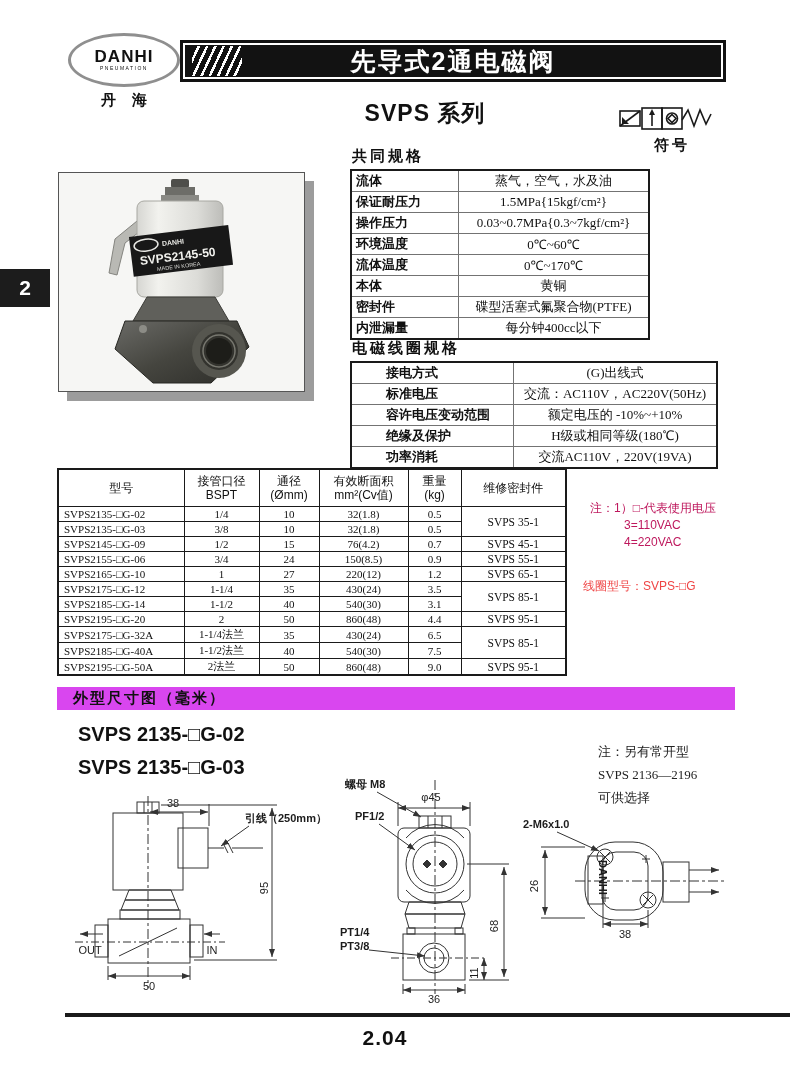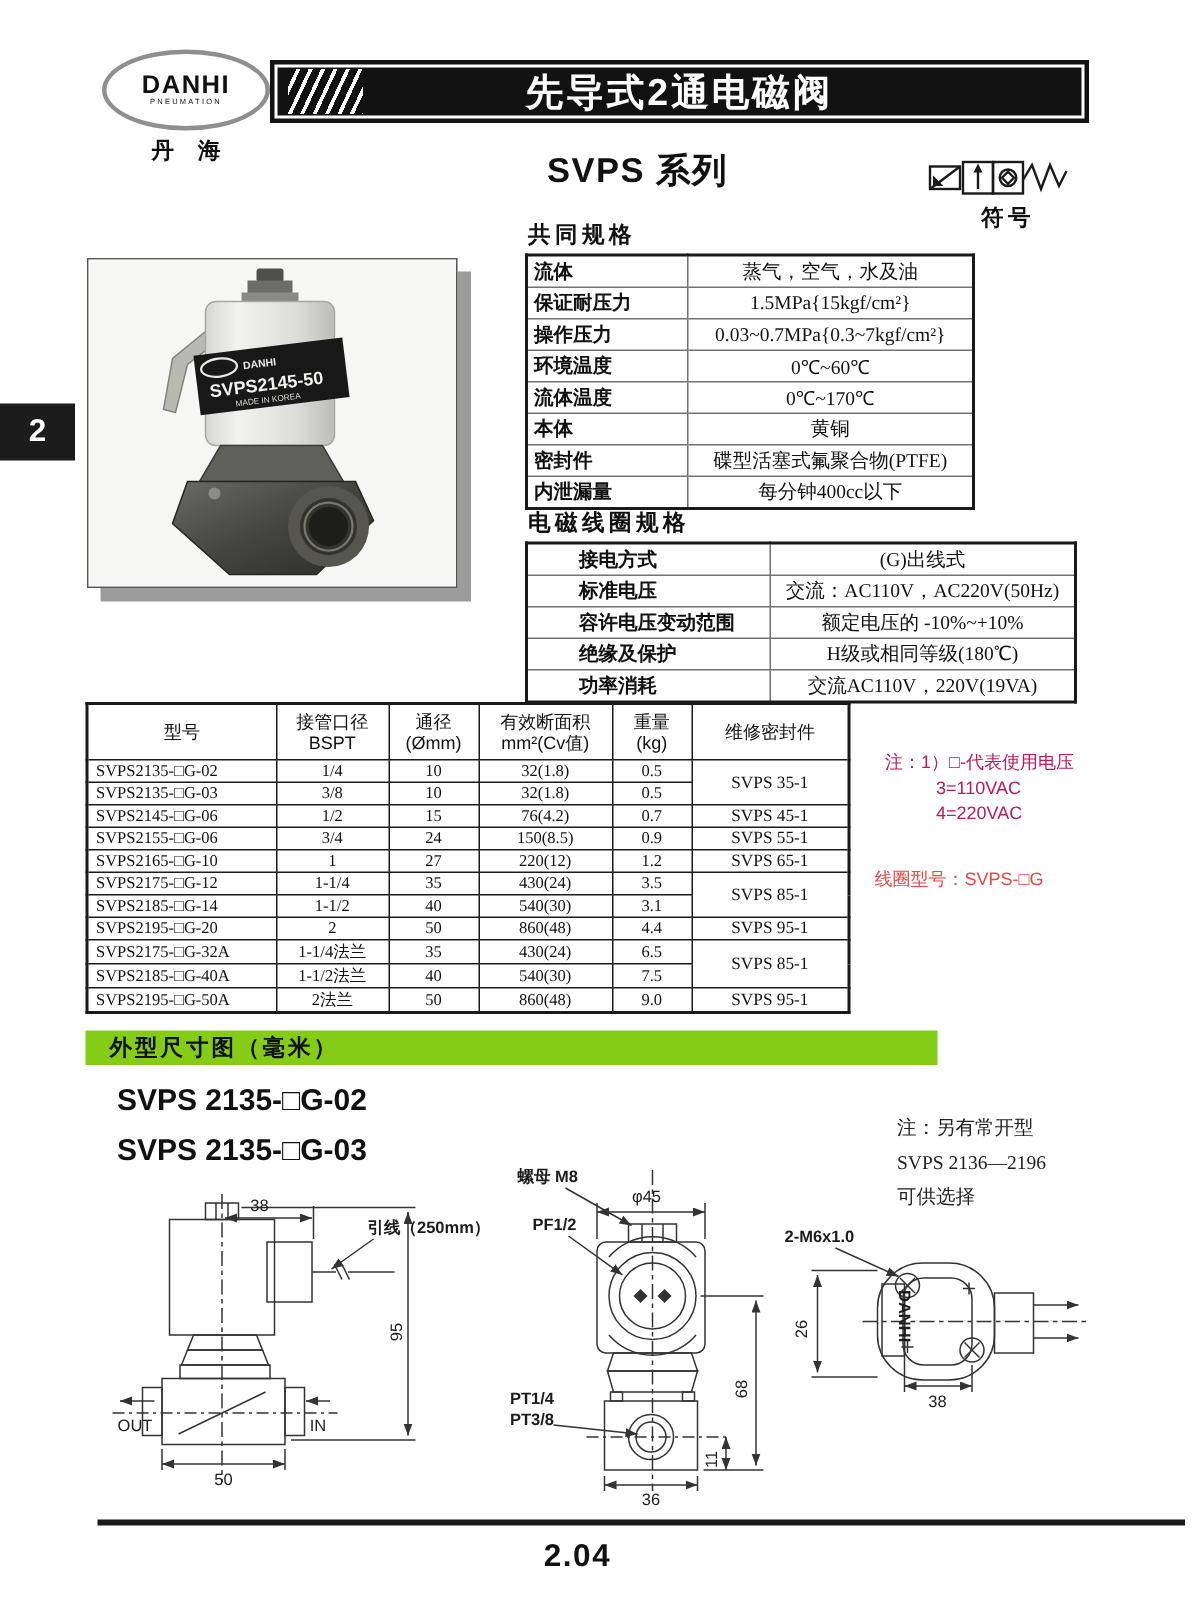--- a/index.html
+++ b/index.html
@@ -58,21 +58,21 @@
   table.models th{font-weight:normal;font-size:12px;height:36px;line-height:14px;}
   table.models td{font-family:"Liberation Serif",serif;font-size:11px;height:14px;text-align:center;}
   table.models td.c-model{text-align:left;padding-left:5px;}
   table.models td.c-seal{font-size:11.5px;}
 
   .tbl-note{position:absolute;left:590px;top:500px;font-size:12px;color:#be185d;line-height:17px;}
   .tbl-note .ind{margin-left:34px;}
   .coil-note{position:absolute;left:583px;top:578px;font-size:12px;color:#ef4444;}
 
   
-  .dim-banner{position:absolute;left:57px;top:687px;width:568px;height:23px;background:#84cc16;
+  .dim-banner{position:absolute;left:57px;top:687px;width:678px;height:23px;background:#d946ef;
               display:flex;align-items:center;padding-left:16px;box-sizing:border-box;
               font-weight:bold;font-size:15px;letter-spacing:2px;color:#101010;}
   .dim-model-1{position:absolute;left:78px;top:723px;font-size:20px;font-weight:bold;}
   .dim-model-2{position:absolute;left:78px;top:756px;font-size:20px;font-weight:bold;}
   .dim-note{position:absolute;left:598px;top:740px;font-size:13px;font-family:"Liberation Serif",serif;
             color:#222;line-height:23px;}
   .dim-note .ind{}
 
   .drawings{position:absolute;left:57px;top:770px;width:690px;height:240px;}
   .drawings text{font-family:"Liberation Sans",sans-serif;font-size:11px;fill:#1c1c1c;}
@@ -257,21 +257,21 @@
           <td class="c-seal" rowspan="2">SVPS 35-1</td>
     </tr>
     <tr>
       <td class="c-model">SVPS2135-□G-03</td>
           <td>3/8</td>
           <td>10</td>
           <td>32(1.8)</td>
           <td>0.5</td>
     </tr>
     <tr>
-      <td class="c-model">SVPS2145-□G-06</td>
+      <td class="c-model">SVPS2145-□G-09</td>
           <td>1/2</td>
           <td>15</td>
           <td>76(4.2)</td>
           <td>0.7</td>
           <td class="c-seal">SVPS 45-1</td>
     </tr>
     <tr>
       <td class="c-model">SVPS2155-□G-06</td>
           <td>3/4</td>
           <td>24</td>

